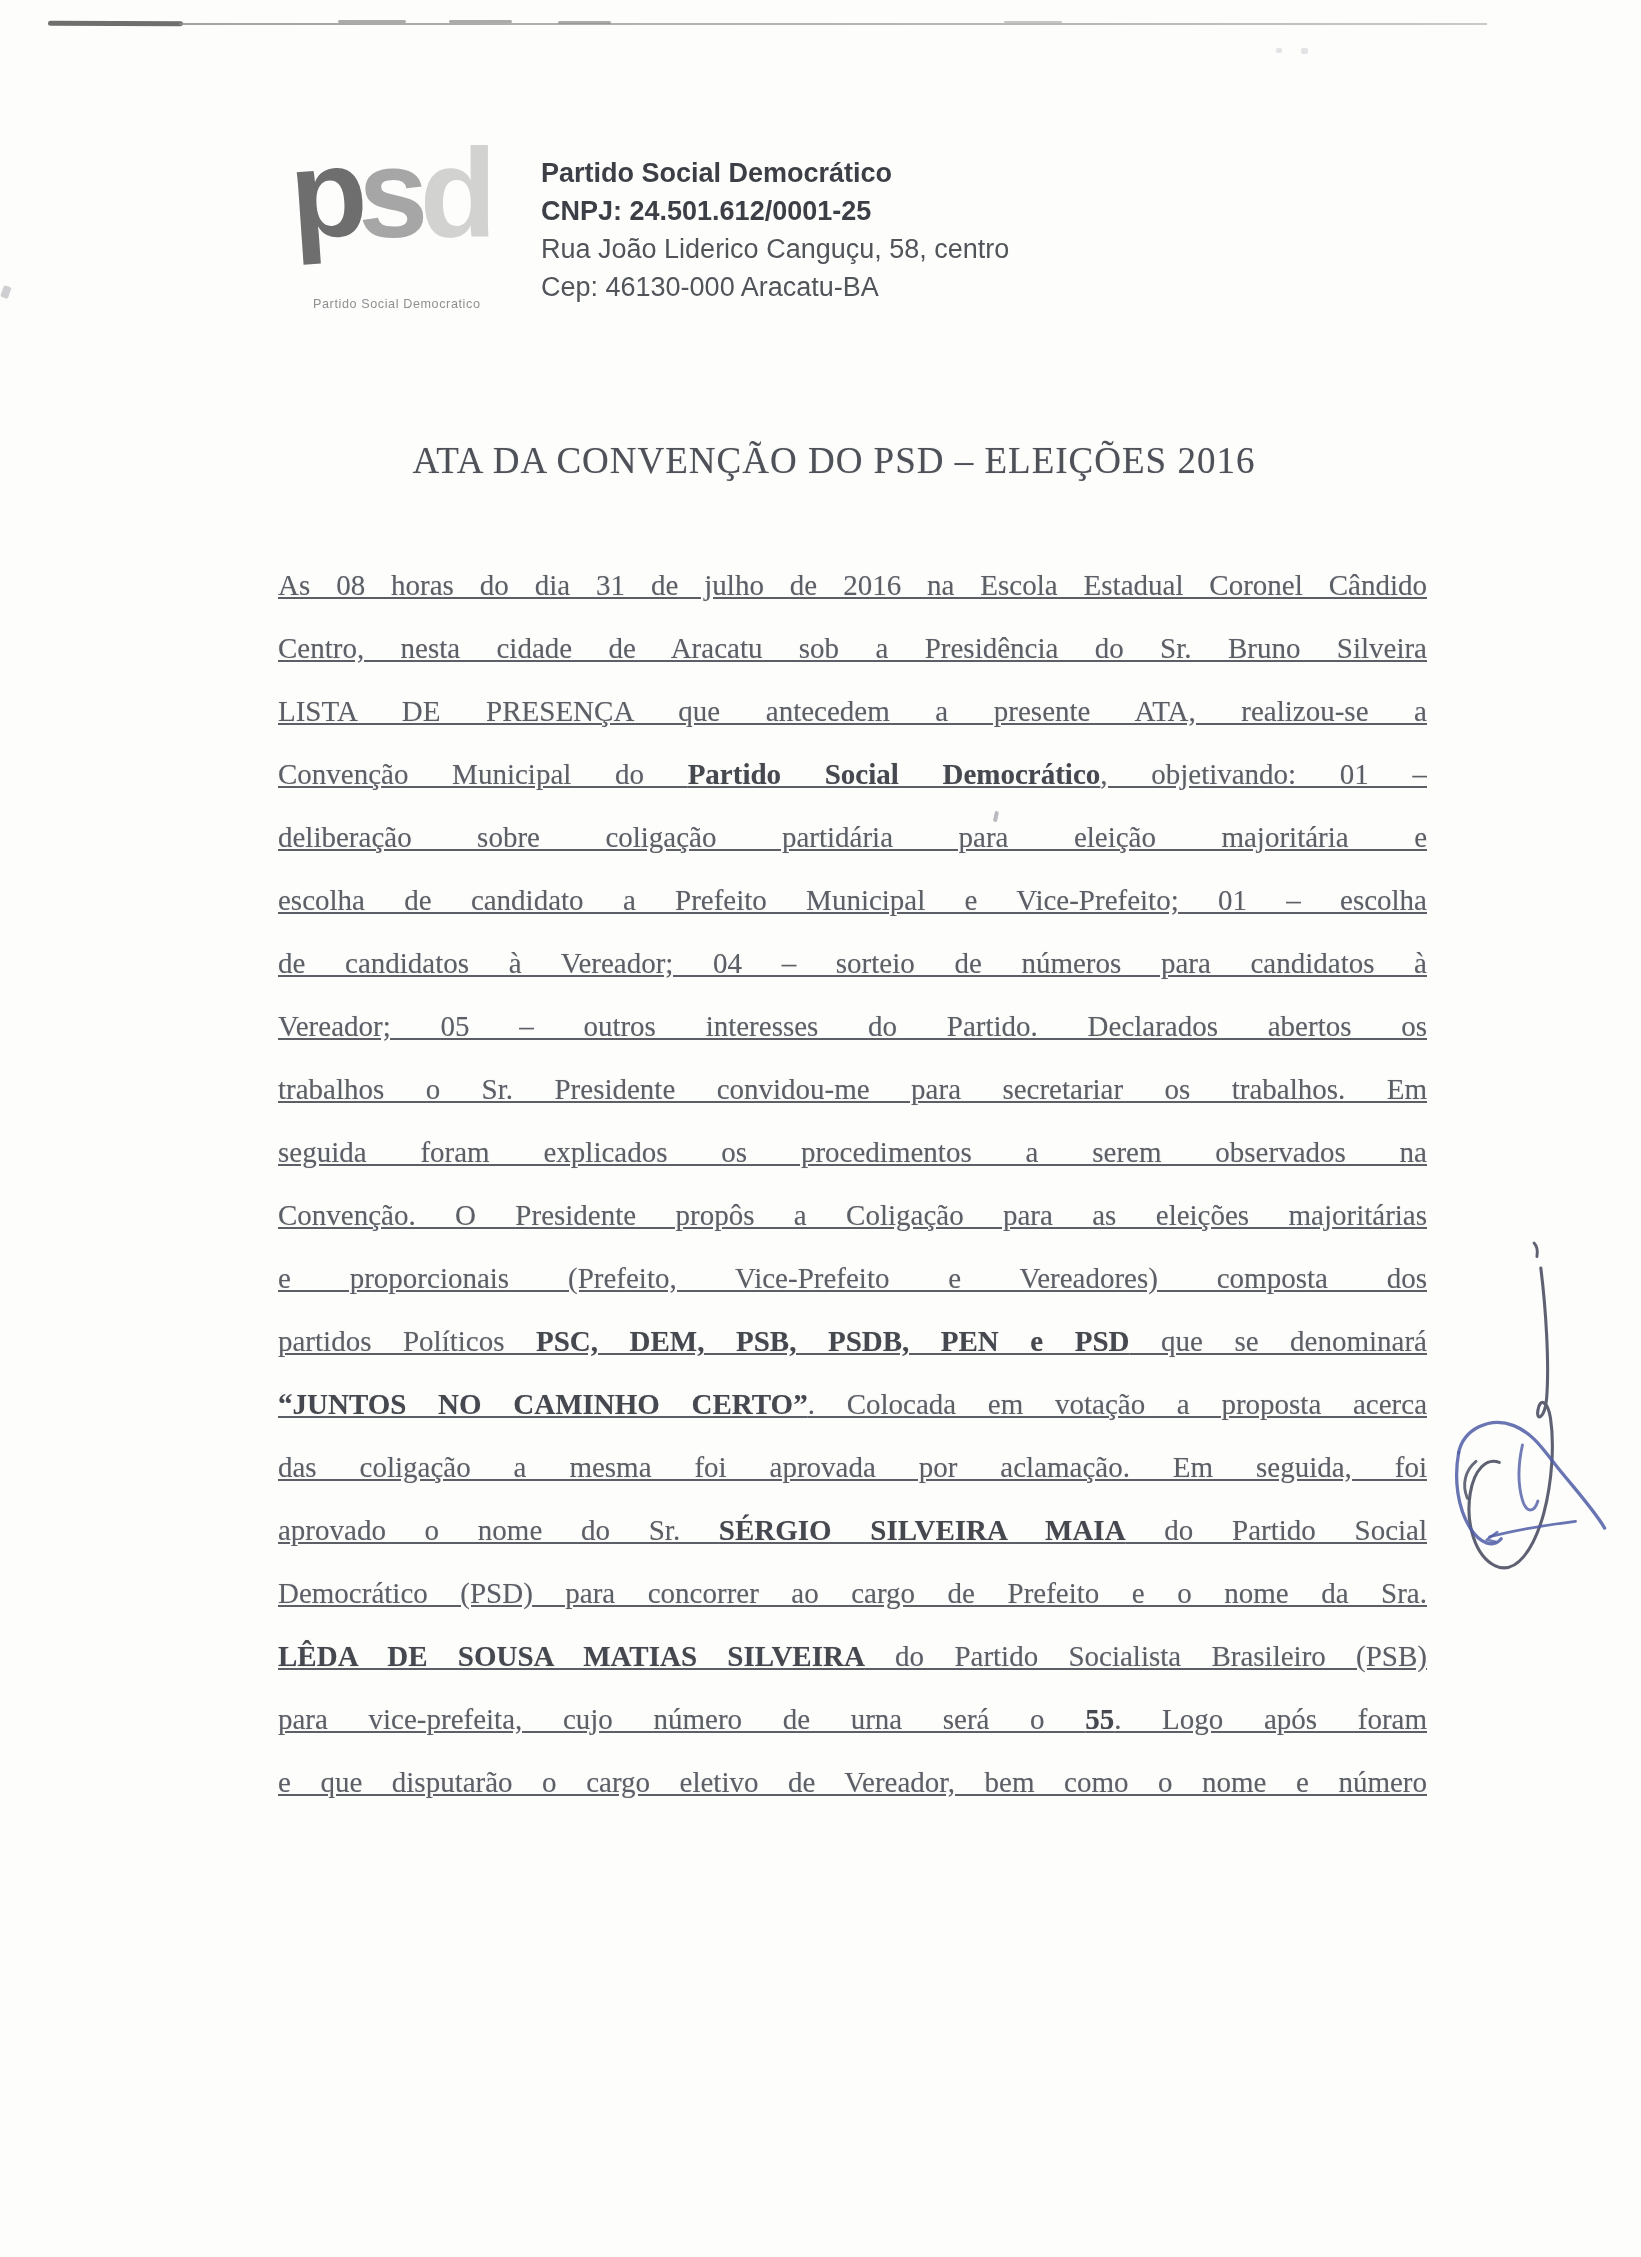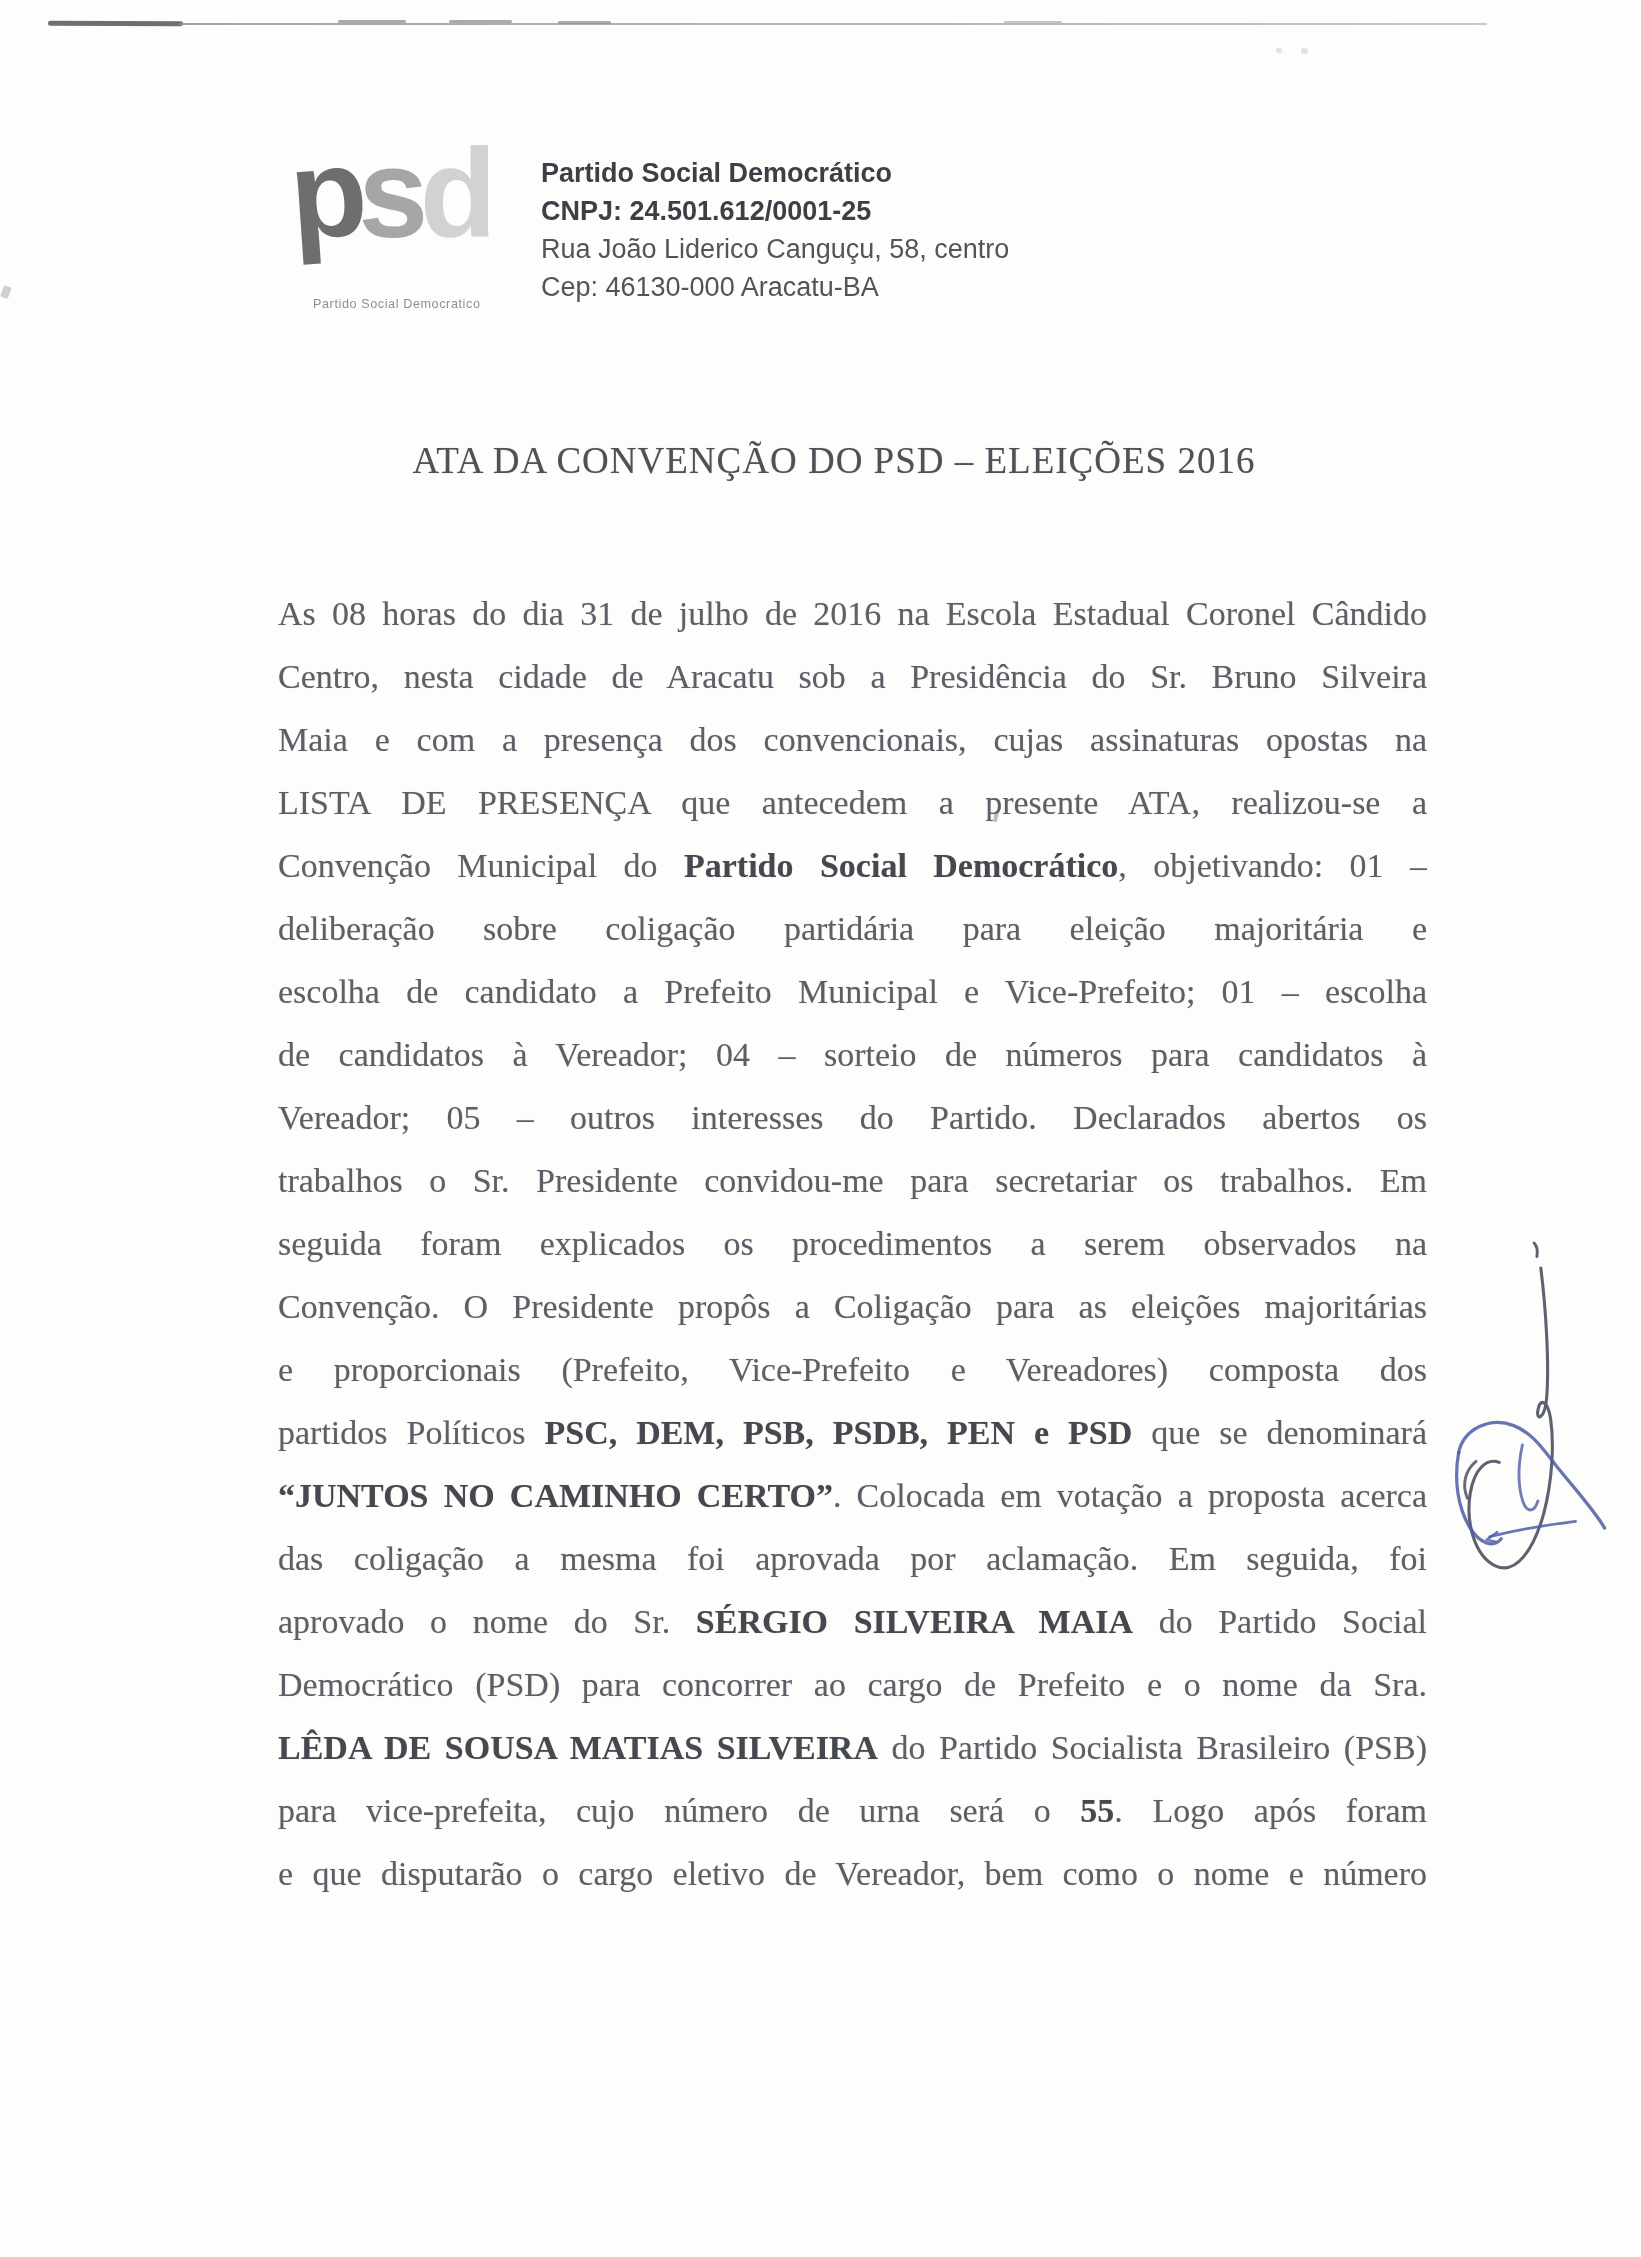--- a/index.html
+++ b/index.html
@@ -22,23 +22,23 @@
   .logo-caption{position:absolute;left:23px;top:112px;font-family:"Liberation Sans",sans-serif;
     font-size:12.6px;color:#8f8f92;letter-spacing:0.6px;white-space:nowrap;margin-top:40px;}
   .header-text{position:absolute;left:541px;top:154px;font-family:"Liberation Sans",sans-serif;
     font-size:27px;line-height:38px;color:#515459;white-space:nowrap;}
   .header-text .hb{font-weight:700;color:#3c3f45;}
   
   .doc-title{position:absolute;left:0;top:439px;width:100%;text-align:center;
     transform:translateX(13.5px);font-size:37px;letter-spacing:1px;color:#4e5158;
     text-shadow:0 0 1px rgba(78,81,88,.35);white-space:nowrap;}
   
-  .body-text{position:absolute;left:278px;top:582px;width:1149px;
-    font-size:34px;line-height:63px;color:#5c5f66;
-    text-shadow:0 0 1px rgba(92,95,102,.35);}
+  .body-text{position:absolute;left:278px;top:554px;width:1149px;
+    font-size:29px;line-height:63px;color:#5c5f66;
+    text-shadow:0 0 1px rgba(92,95,102,.35);text-decoration:underline;}
   .body-text .line{text-align:justify;text-align-last:justify;height:63px;overflow:hidden;}
   .body-text .b{font-weight:700;color:#45484e;}
   
   .signature{position:absolute;left:1419px;top:1212px;width:232px;height:406px;}
 </style>
 </head>
 <body>
 
 <div class="page">
 
@@ -63,21 +63,20 @@
     <div class="hb">CNPJ: 24.501.612/0001-25</div>
     <div>Rua João Liderico Canguçu, 58, centro</div>
     <div>Cep: 46130-000 Aracatu-BA</div>
   </div>
 
   <div class="doc-title">ATA DA CONVENÇÃO DO PSD – ELEIÇÕES 2016</div>
 
   <div class="body-text" id="body-lines">
       <div class="line"><span>As 08 horas do dia 31 de julho de 2016 na Escola Estadual Coronel Cândido</span></div>
       <div class="line"><span>Centro, nesta cidade de Aracatu sob a Presidência do Sr. Bruno Silveira</span></div>
-      <div class="line"><span>Maia e com a presença dos convencionais, cujas assinaturas opostas na</span></div>
       <div class="line"><span>LISTA DE PRESENÇA que antecedem a presente ATA, realizou-se a</span></div>
       <div class="line"><span>Convenção Municipal do </span><span class="b">Partido Social Democrático</span><span>, objetivando: 01 –</span></div>
       <div class="line"><span>deliberação sobre coligação partidária para eleição majoritária e</span></div>
       <div class="line"><span>escolha de candidato a Prefeito Municipal e Vice-Prefeito; 01 – escolha</span></div>
       <div class="line"><span>de candidatos à Vereador; 04 – sorteio de números para candidatos à</span></div>
       <div class="line"><span>Vereador; 05 – outros interesses do Partido. Declarados abertos os</span></div>
       <div class="line"><span>trabalhos o Sr. Presidente convidou-me para secretariar os trabalhos. Em</span></div>
       <div class="line"><span>seguida foram explicados os procedimentos a serem observados na</span></div>
       <div class="line"><span>Convenção. O Presidente propôs a Coligação para as eleições majoritárias</span></div>
       <div class="line"><span>e proporcionais (Prefeito, Vice-Prefeito e Vereadores) composta dos</span></div>

